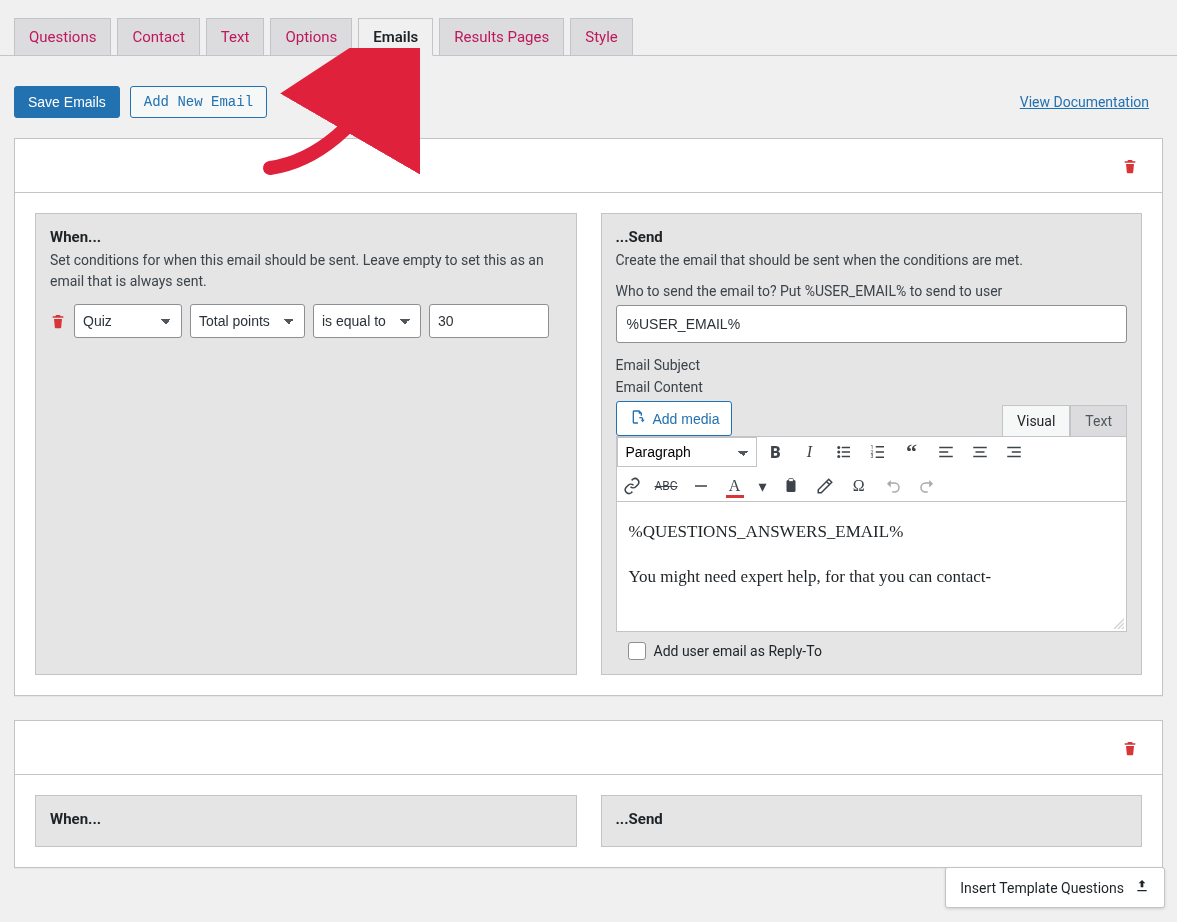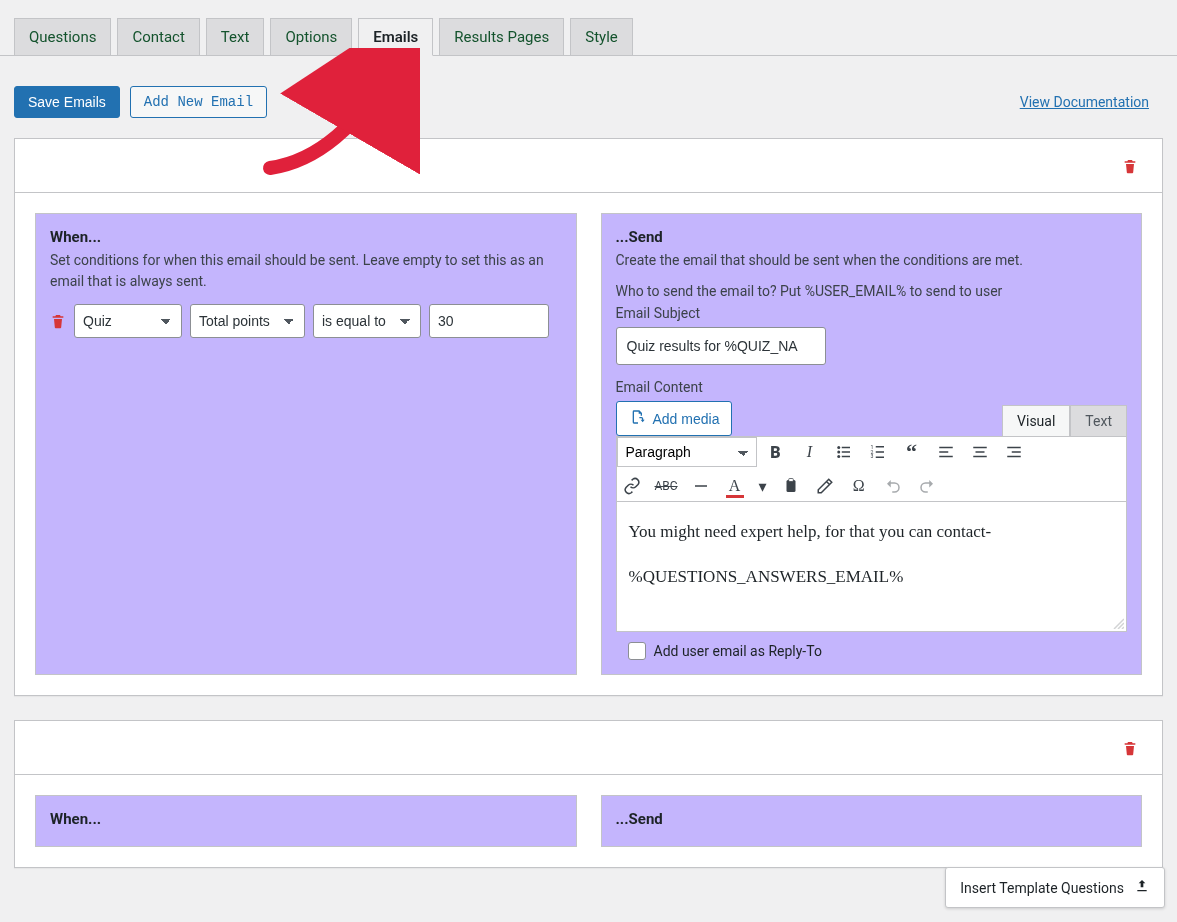--- a/index.html
+++ b/index.html
@@ -20,21 +20,21 @@
     gap: 6px;
     padding: 18px 14px 0 14px;
     border-bottom: 1px solid #c3c4c7;
   }
   .tab {
     background: #dcdcde;
     border: 1px solid #c3c4c7;
     border-bottom: none;
     padding: 9px 14px;
     font-size: 15px;
-    color: #14532d;
+    color: #be185d;
     cursor: pointer;
     position: relative;
   }
   .tab.active {
     background: #f0f0f1;
     color: #1d2327;
     font-weight: 600;
     border-bottom: 1px solid #f0f0f1;
     margin-bottom: -1px;
   }
@@ -99,21 +99,21 @@
   .trash-icon svg { width:16px; height:20px; display:block; }
   .card-cols {
     display: flex;
     gap: 24px;
     padding: 20px;
   }
   .col-box {
     flex:1;
     border: 1px solid #c3c4c7;
     padding: 14px;
-    background:#c4b5fd;
+    background:#e5e5e5;
   }
   .col-heading {
     font-size: 15px;
     font-weight: 700;
     margin: 0 0 4px 0;
   }
   .help-text {
     font-size: 14px;
     color:#3c434a;
     line-height:1.5;
@@ -343,23 +343,23 @@
         </select>
         <input class="text-input cond-value" value="30" style="">
       </div>
     </div>
 
     <div class="col-box">
       <p class="col-heading">...Send</p>
       <p class="help-text">Create the email that should be sent when the conditions are met.</p>
 
       <label class="label">Who to send the email to? Put %USER_EMAIL% to send to user</label>
+      <input class="full-input" value="%USER_EMAIL%" style="">
 
       <label class="label">Email Subject</label>
-      <input class="subject-input" value="Quiz results for %QUIZ_NA" style="">
 
       <label class="label">Email Content</label>
       <div class="media-row">
         <button class="btn-outline">
           <span>
             <svg width="18" height="16" viewBox="0 0 24 24">
                 <path fill="#2271b1" d="M14 2l4 4v4h-2V7h-3V4H6v16h6v2H6a2 2 0 0 1-2-2V4a2 2 0 0 1 2-2h8zm3 10a3 3 0 0 1 3 3v1h2l-3 4-3-4h2v-1a1 1 0 0 0-1-1h-3v-2h3z"></path>
               </svg>
           </span>
           <span>Add media</span>
@@ -456,22 +456,22 @@
           </span>
           <span class="tb-btn dim">
             <svg viewBox="0 0 24 24">
                 <path d="M15 14l5-5-5-5v3h-5a7 7 0 0 0 0 14h3v-2h-3a5 5 0 0 1 0-10h5v5z" fill="currentColor"></path>
               </svg>
           </span>
         </div>
       </div>
 
       <div class="editor-area">
+        <p>%QUESTIONS_ANSWERS_EMAIL%</p>
         <p>You might need expert help, for that you can contact-</p>
-        <p>%QUESTIONS_ANSWERS_EMAIL%</p>
         <svg class="resize-grip" viewBox="0 0 12 12">
             <path d="M12 0v12H0z" fill="none"></path>
             <path d="M2 12l10-10M6 12l6-6M10 12l2-2" stroke="#a7aaad" stroke-width="1.5"></path>
           </svg>
       </div>
 
       <div class="reply-row">
         <span class="checkbox"></span>
         <span>Add user email as Reply-To</span>
       </div>

